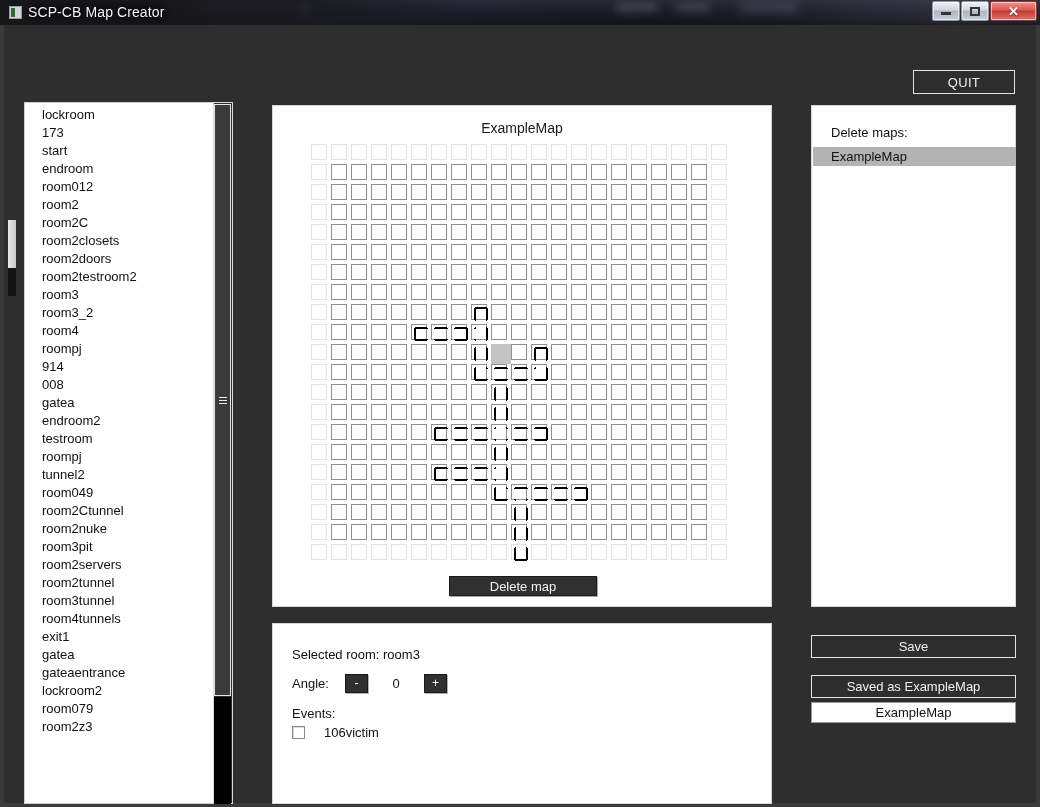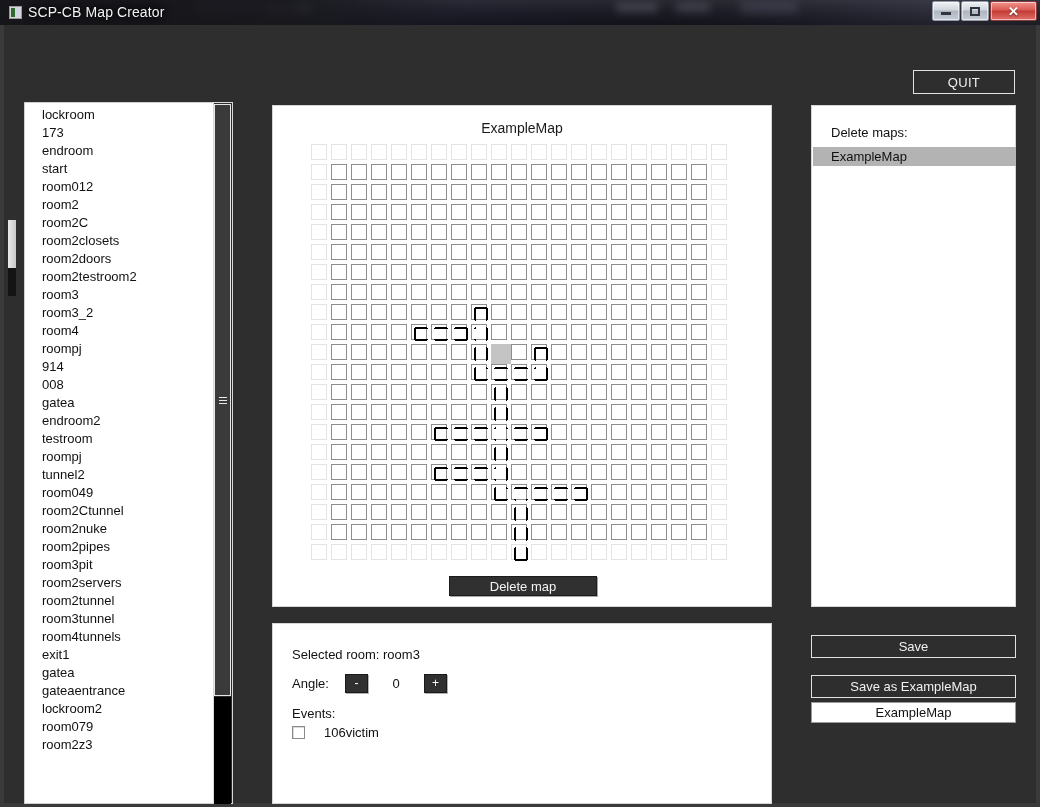--- a/index.html
+++ b/index.html
@@ -237,43 +237,42 @@
       <div class="edge-sliver"></div>
       <div class="edge-sliver2"></div>
 
       <div class="quit-btn">QUIT</div>
 
       <div class="roomlist-wrap">
         <div class="roomlist">
           <ul id="room-list-ul">
               <li>lockroom</li>
               <li>173</li>
+              <li>start</li>
               <li>endroom</li>
-              <li>start</li>
               <li>room012</li>
               <li>room2</li>
               <li>room2C</li>
               <li>room2closets</li>
               <li>room2doors</li>
               <li>room2testroom2</li>
               <li>room3</li>
               <li>room3_2</li>
               <li>room4</li>
               <li>roompj</li>
               <li>914</li>
               <li>008</li>
               <li>gatea</li>
               <li>endroom2</li>
               <li>testroom</li>
               <li>roompj</li>
               <li>tunnel2</li>
               <li>room049</li>
               <li>room2Ctunnel</li>
               <li>room2nuke</li>
-              <li>room2pipes</li>
               <li>room3pit</li>
               <li>room2servers</li>
               <li>room2tunnel</li>
               <li>room3tunnel</li>
               <li>room4tunnels</li>
               <li>exit1</li>
               <li>gatea</li>
               <li>gateaentrance</li>
               <li>lockroom2</li>
               <li>room079</li>
@@ -975,18 +974,18 @@
           <span class="event-name">106victim</span>
         </div>
       </div>
 
       <div class="saved-panel">
         <div class="saved-lbl">Delete maps:</div>
         <div class="saved-item">ExampleMap</div>
       </div>
 
       <div class="save-btn">Save</div>
-      <div class="saveas-btn">Save as ExampleMap</div>
+      <div class="saveas-btn">Saved as ExampleMap</div>
       <div class="name-input">ExampleMap</div>
 
     </div>
   </div>
 </div>
 
 </body></html>

